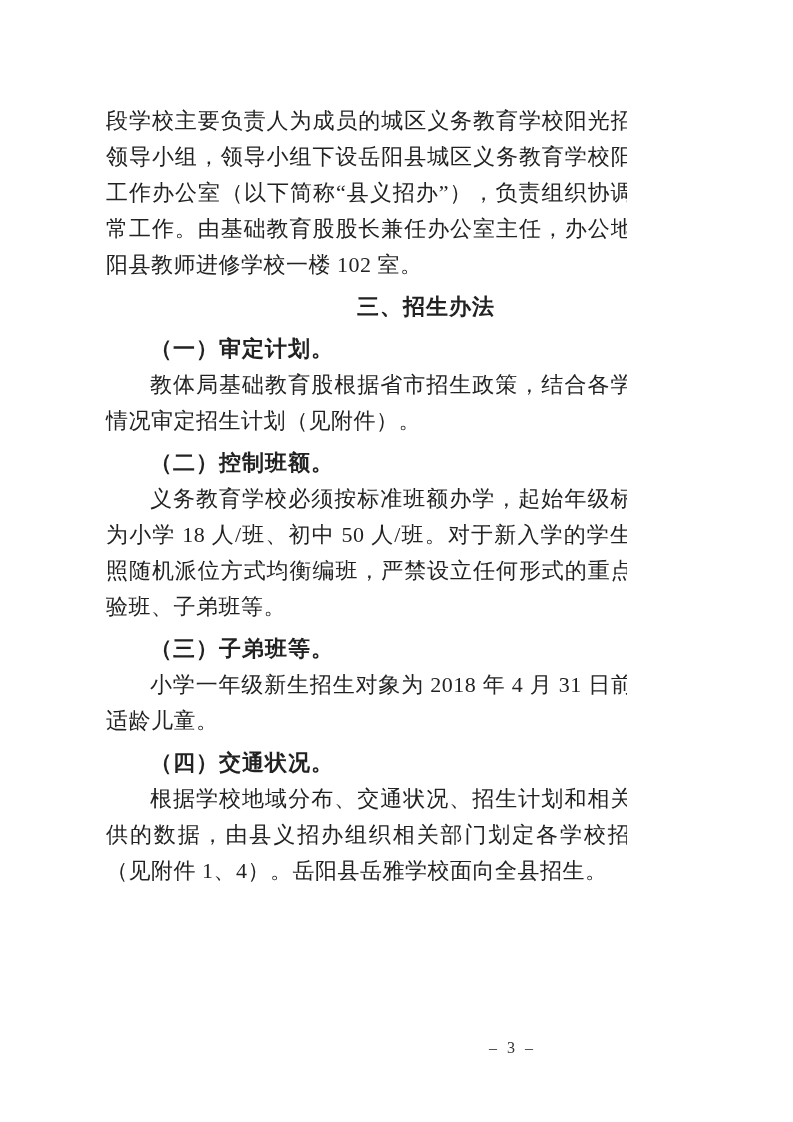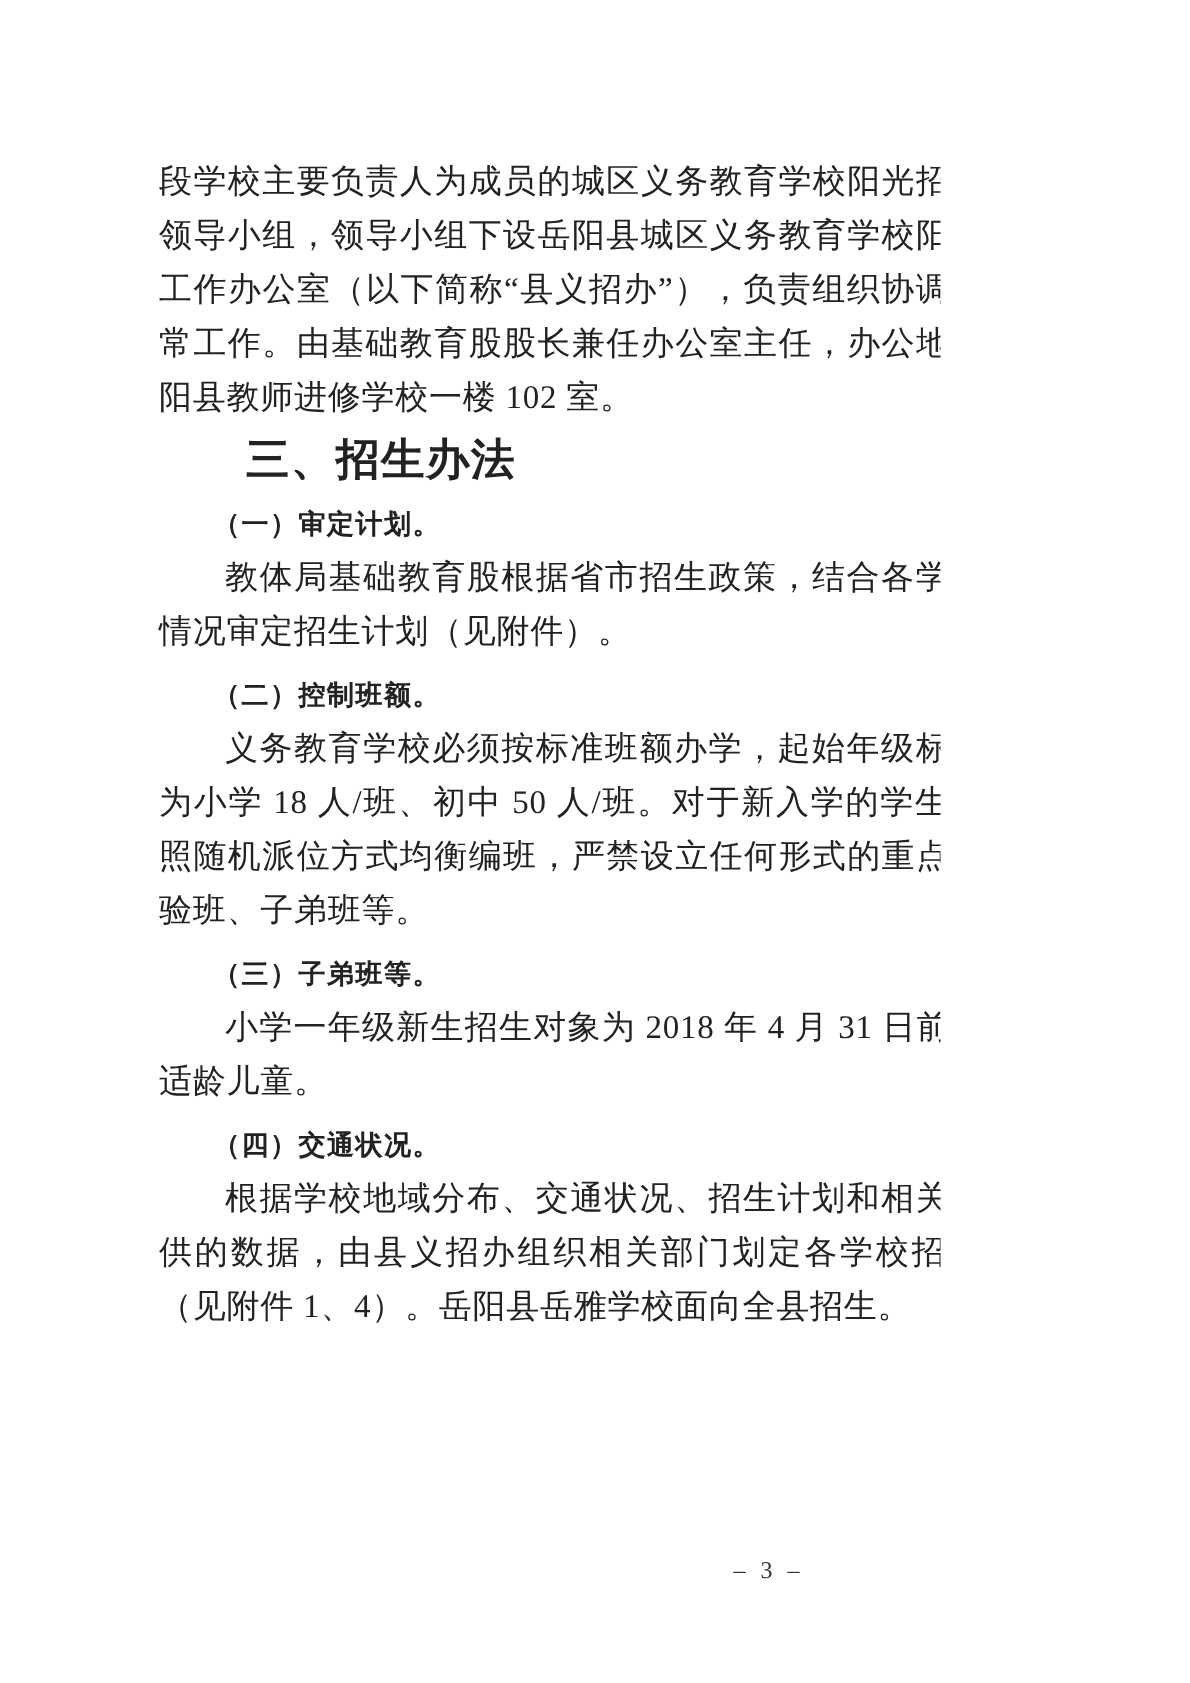--- a/index.html
+++ b/index.html
@@ -28,30 +28,31 @@
     line-height: 36px;
     text-align: justify;
     text-justify: inter-ideograph;
     letter-spacing: 0.5px;
   }
   .indent {
     text-indent: 2em;
   }
   .h1 {
     margin: 6px 0 0 0;
-    font-size: 29px;
+    font-size: 22px;
     line-height: 36px;
     font-weight: bold;
     font-family: "Liberation Sans", "DejaVu Sans", sans-serif;
     text-indent: 2em;
     letter-spacing: 1px;
+    text-align: center;
   }
   .h2 {
     margin: 6px 0 0 0;
-    font-size: 18px;
+    font-size: 22px;
     line-height: 36px;
     font-weight: bold;
     font-family: "Liberation Serif", "DejaVu Serif", serif;
     text-indent: 2em;
     letter-spacing: 1px;
   }
   .page-number {
     position: absolute;
     top: 1038px;
     right: 91px;

